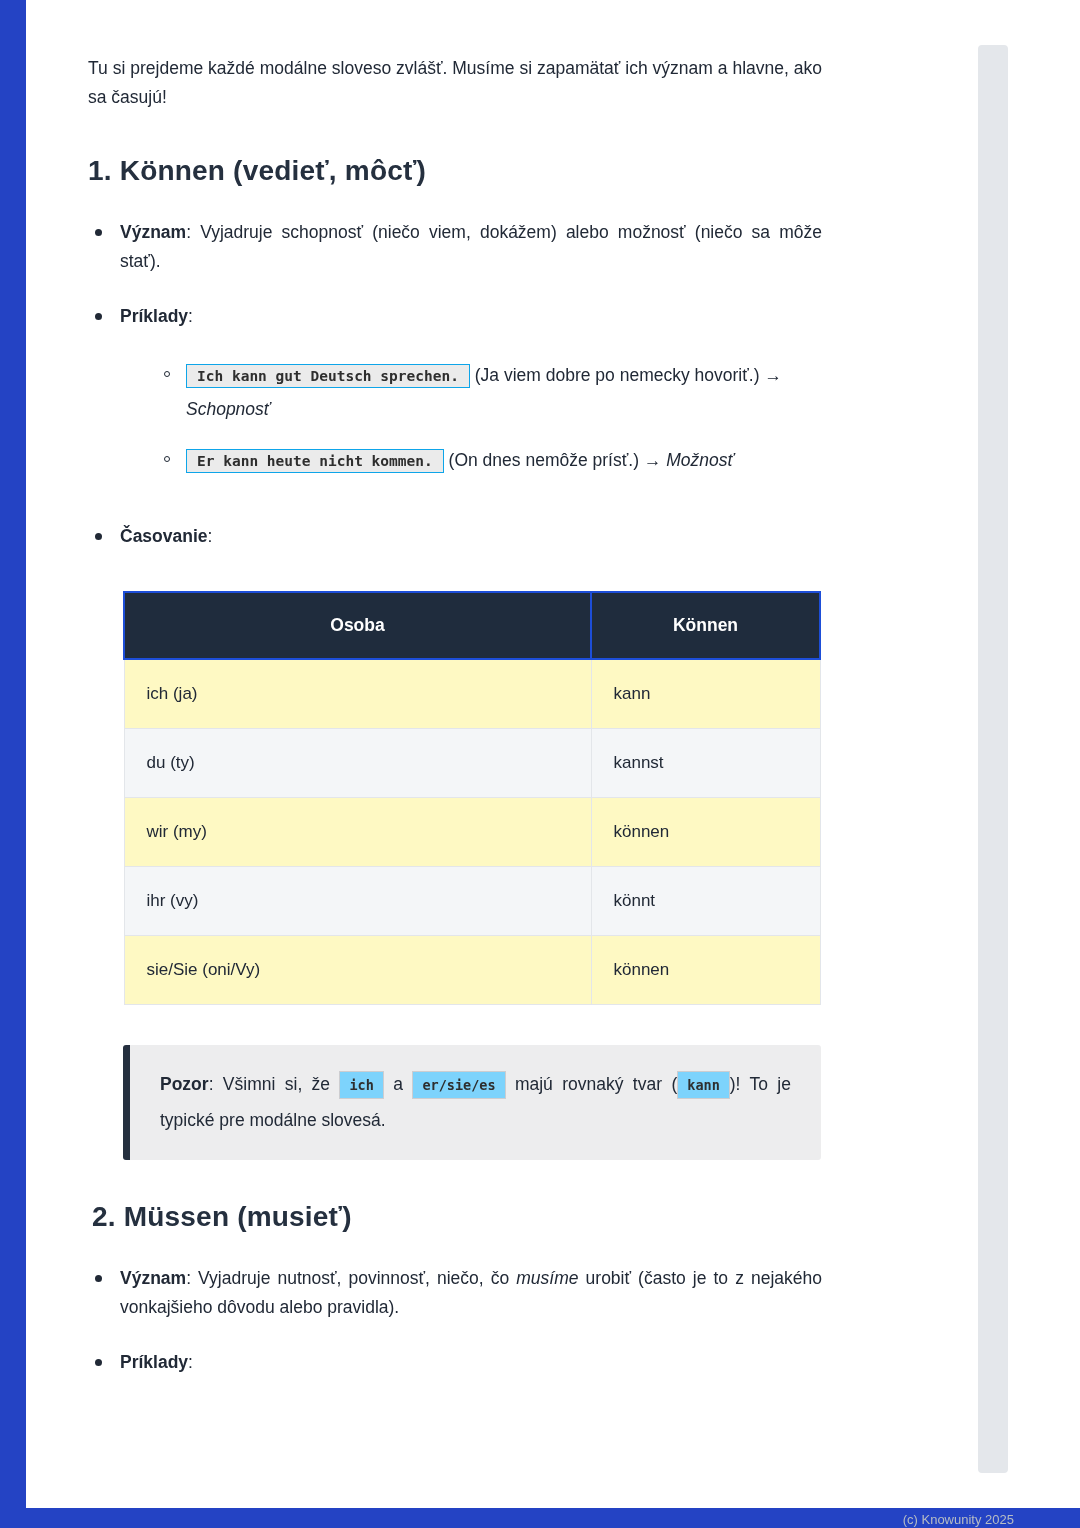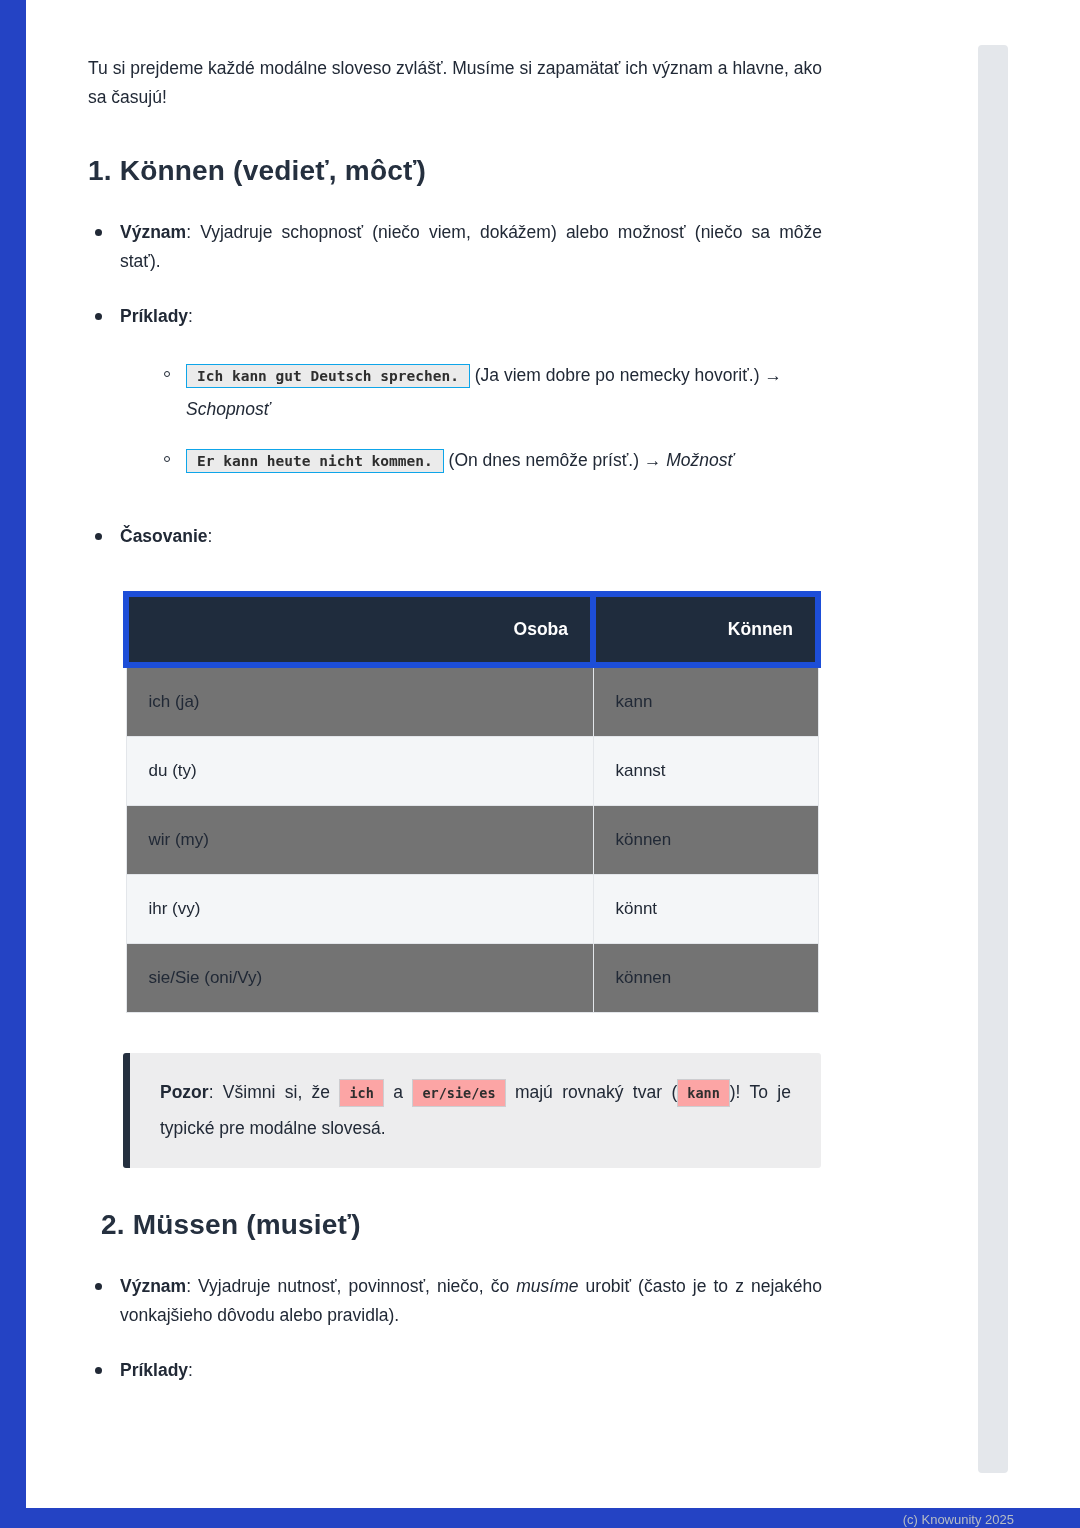--- a/index.html
+++ b/index.html
@@ -38,37 +38,37 @@
   .chip {
     font-family: "DejaVu Sans Mono", "Liberation Mono", monospace;
     font-weight: bold; font-size: 14.5px; color: #2e2e2e;
     background: #ebebeb; border: 1px solid #0ea5e9; border-radius: 0;
     padding: 3px 10px; white-space: nowrap;
   }
 
   table.conj { border-collapse: collapse; margin: 40px 0 0 35px; width: 698px; }
   table.conj th {
     background: #1f2c3d; color: #ffffff; font-size: 17.5px; font-weight: bold;
-    text-align: right; padding: 22px 22px; border: 6px solid #1d4ed8;
+    text-align: center; padding: 22px 22px; border: 2px solid #1d4ed8;
   }
   table.conj th:first-child { width: 467px; }
   table.conj td {
     border: 1px solid #e3e6ea; font-size: 17px; color: #212936;
-    padding: 24px 22px; background: #737373;
+    padding: 24px 22px; background: #fef9c3;
   }
   table.conj tbody tr:nth-child(even) td { background: #f4f6f8; }
 
   .note {
     margin: 40px 0 0 35px; width: 698px; background: #ededee;
     border-left: 7px solid #25303f; border-radius: 3px;
     padding: 22px 30px; font-size: 17.5px; line-height: 35px; text-align: justify;
   }
-  .note .chip { font-size: 13.5px; padding: 5px 9px; background: #fca5a5; border-color: #cdcdd0; }
+  .note .chip { font-size: 13.5px; padding: 5px 9px; background: #7dd3fc; border-color: #cdcdd0; }
 
-  h2.sec { font-size: 28px; line-height: 34px; color: #25303f; margin: 40px 13px 0;
+  h2.sec { font-size: 28px; line-height: 34px; color: #25303f; margin: 40px 4px 0;
            font-weight: bold; letter-spacing: .2px; }
 
   .footer { position: absolute; right: 66px; top: 1512px; font-size: 13px; color: #b6bcc4; }
   em { font-style: italic; }
 </style>
 </head>
 <body>
 
 <div class="left-accent"></div>
 <div class="bottom-accent"></div>

